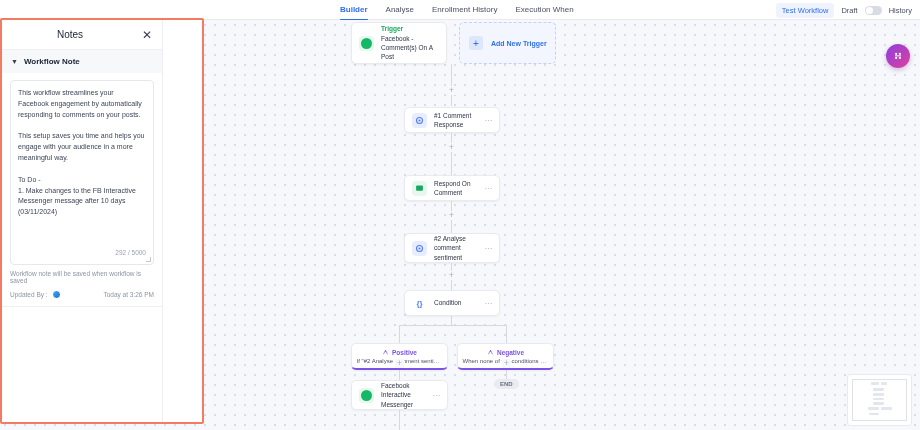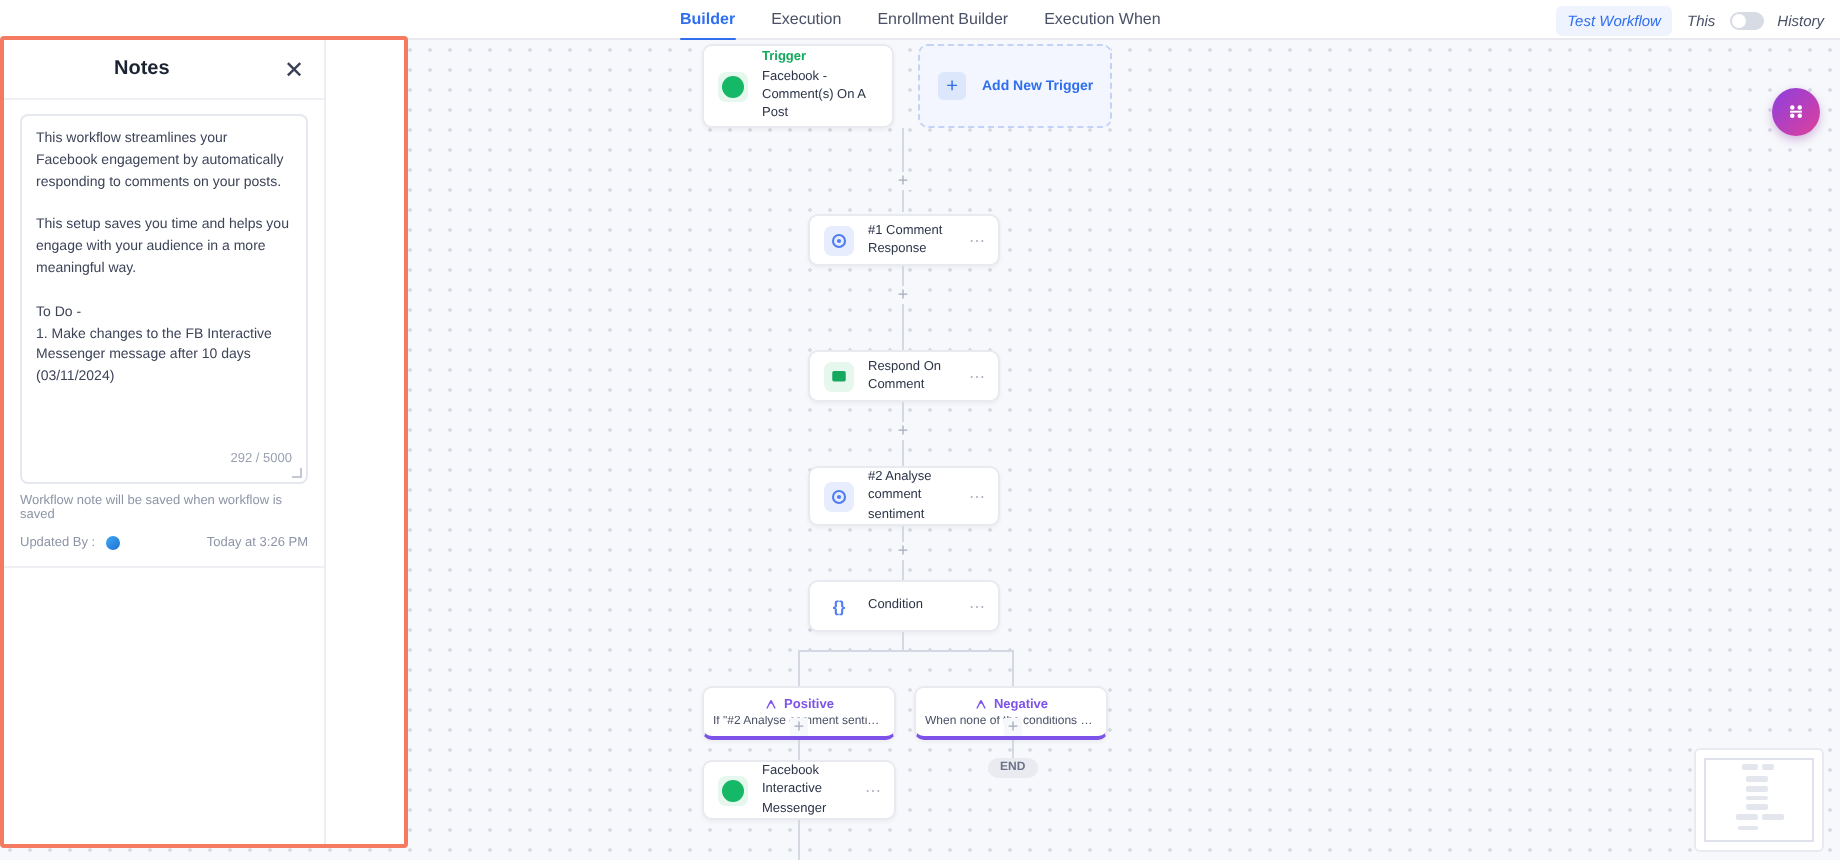--- a/index.html
+++ b/index.html
@@ -22,21 +22,21 @@
     font-size: 8px; color: #4a5066; height: 20px; line-height: 20px;
     cursor: pointer; white-space: nowrap; position: relative;
   }
   .tab.active { color: #2f6fed; font-weight: bold; }
   .tab.active::after {
     content: ""; position: absolute; left: 0; right: 0; bottom: 0;
     height: 1.5px; background: #2f6fed; border-radius: 2px;
   }
   .header-right {
     position: absolute; right: 8px; top: 0; height: 20px;
-    display: flex; align-items: center; gap: 7px; font-style: italic;
+    display: flex; align-items: center; gap: 7px;
   }
   .test-btn {
     font-size: 7.5px; color: #2f6fed; background: #eef3fe;
     border-radius: 3px; padding: 3px 6px; cursor: pointer; white-space: nowrap;
   }
   .draft-label, .publish-label { font-size: 7.5px; color: #4a5066; white-space: nowrap; }
   .toggle {
     width: 17px; height: 9px; background: #d7dbe4; border-radius: 6px;
     position: relative; cursor: pointer;
   }
@@ -58,21 +58,21 @@
   .notes-panel {
     position: absolute; left: 0; top: 18px; width: 204px; height: 406px;
     background: #ffffff; border: 2px solid #f47b62; border-radius: 2px;
     z-index: 40; overflow: hidden;
   }
   .notes-inner { width: 161px; height: 100%; background: #fff; border-right: 1px solid #eceef3; }
   .notes-head {
     height: 30px; display: flex; align-items: center; justify-content: space-between;
     padding: 0 10px; border-bottom: 1px solid #eef0f4;
   }
-  .notes-title { font-size: 10px; font-weight: bold; color: #1b2333; padding-left: 45px; }
+  .notes-title { font-size: 10px; font-weight: normal; color: #1b2333; padding-left: 45px; }
   .close-x { font-size: 12px; color: #3a4155; cursor: pointer; line-height: 1; }
   .section-head {
     display: flex; align-items: center; gap: 6px; padding: 7px 9px;
     background: #f7f8fa; cursor: pointer;
   }
   .section-head .chev { font-size: 7px; color: #3a4155; }
   .section-head .s-title { font-size: 8px; font-weight: bold; color: #1b2333; }
   .note-box {
     margin: 7px 8px 0 8px; border: 1px solid #e6e8ef; border-radius: 4px;
     padding: 7px 7px 2px 7px; background: #fff; position: relative; height: 185px;
@@ -186,27 +186,27 @@
   .mm-bar { position: absolute; background: #e4e6ed; border-radius: 1px; }
 </style>
 </head>
 <body>
 
 <div id="app">
 
   <div class="header">
     <div class="tabs">
       <div class="tab active">Builder</div>
-      <div class="tab">Execution</div>
-      <div class="tab">Enrollment Builder</div>
+      <div class="tab">Analyse</div>
+      <div class="tab">Enrollment History</div>
       <div class="tab">Execution When</div>
     </div>
     <div class="header-right">
       <div class="test-btn">Test Workflow</div>
-      <div class="draft-label">This</div>
+      <div class="draft-label">Draft</div>
       <div class="toggle"></div>
       <div class="publish-label">History</div>
     </div>
   </div>
 
   <div class="canvas">
     <div class="flow">
 
       <div class="node" style="left:351px; top:2px; width:96px; height:42px;">
         <div class="node-ico ico-green">
@@ -363,20 +363,24 @@
     </div>
   </div>
 
   <div class="notes-panel">
     <div class="notes-inner">
       <div class="notes-head">
         <div class="notes-title">Notes</div>
         <div class="close-x">✕</div>
       </div>
 
+      <div class="section-head">
+        <span class="chev">▼</span>
+        <span class="s-title">Workflow Note</span>
+      </div>
 
       <div class="note-box">
         <div class="note-text">This workflow streamlines your Facebook engagement by automatically responding to comments on your posts.
 
 This setup saves you time and helps you engage with your audience in a more meaningful way.
 
 To Do -
 1. Make changes to the FB Interactive Messenger message after 10 days (03/11/2024)</div>
         <div class="char-count">292 / 5000</div>
         <div class="resize-grip"></div>

